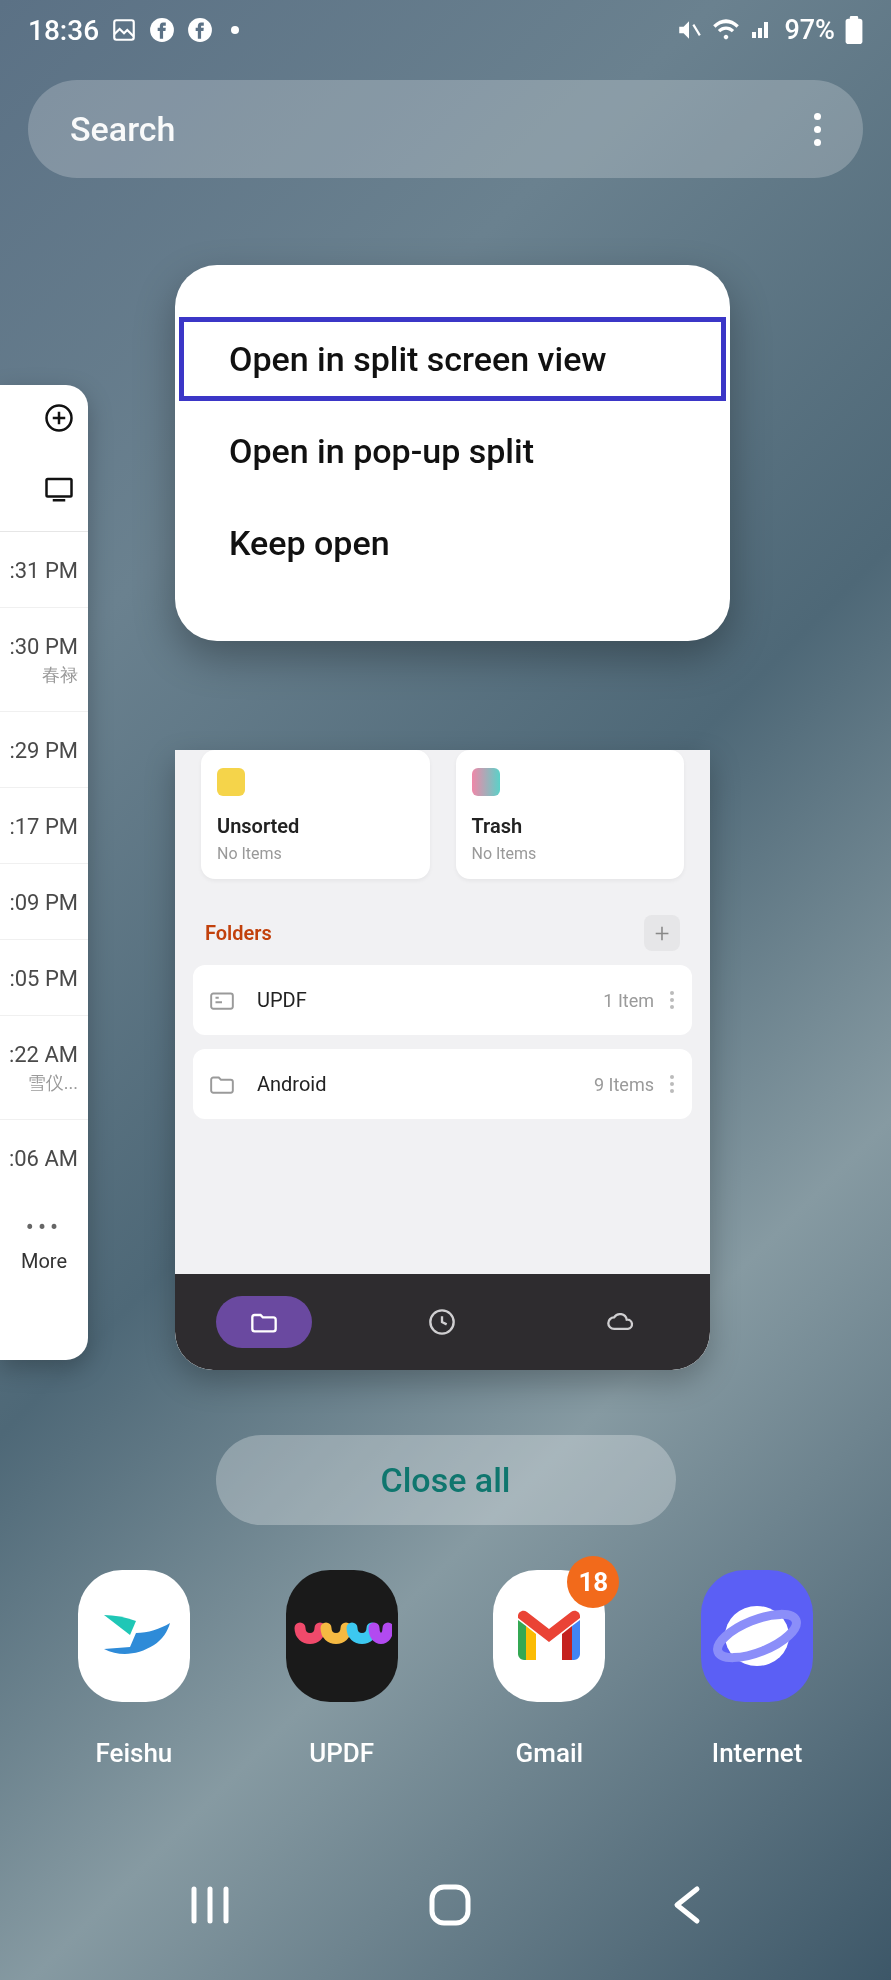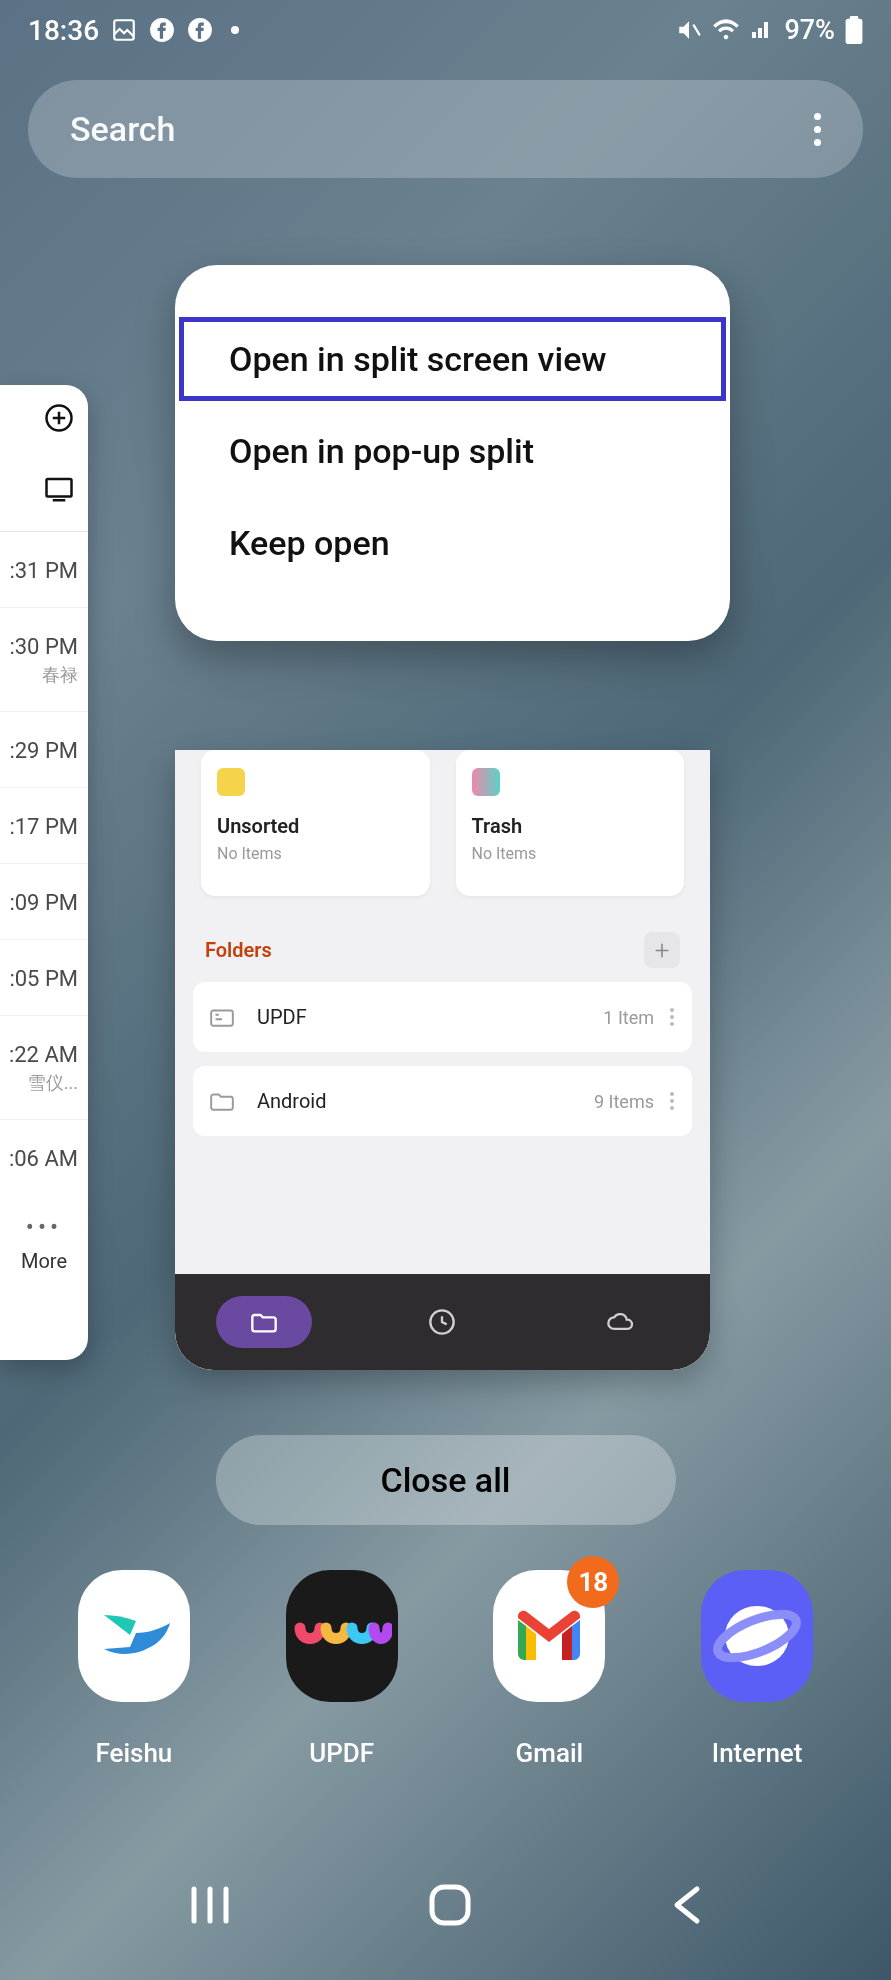--- a/index.html
+++ b/index.html
@@ -24,21 +24,21 @@
     .side-card .top-icons span { font-size: 30px; color:#111; }
     .side-card .divider { border-bottom: 1px solid #e6e6e6; margin-top: 22px; }
     .side-card .time-item { padding: 26px 10px 24px 0; text-align: right; font-size: 22px; color: #4a4a4a; border-bottom: 1px solid #f0f0f0; }
     .side-card .time-item small { display:block; font-size:18px; color:#9a9a9a; margin-top:4px; }
     .side-card .more-dots { text-align:center; padding-top:18px; color:#666; font-size:24px; letter-spacing:4px; }
     .side-card .more-label { text-align:center; font-size:20px; color:#333; padding-top:8px; }
 
     
     .main-card { position: absolute; top: 750px; left: 175px; width: 535px; height: 620px; background: #f1f1f3; border-radius: 0 0 38px 38px; overflow:hidden; box-shadow: 0 12px 30px rgba(0,0,0,0.25); }
     .cat-row { display:flex; gap:26px; padding: 0 26px; }
-    .cat-card { flex:1; background:#fff; border-radius:14px; padding:18px 16px 33px; box-shadow: 0 2px 4px rgba(0,0,0,0.05); }
+    .cat-card { flex:1; background:#fff; border-radius:14px; padding:18px 16px 16px; box-shadow: 0 2px 4px rgba(0,0,0,0.05); }
     .cat-icon { width:28px; height:28px; border-radius:6px; margin-bottom:18px; }
     .cat-title { font-size:20px; font-weight:600; color:#222; }
     .cat-sub { font-size:16px; color:#999; margin-top:6px; }
     .folders-header { display:flex; align-items:center; padding: 36px 30px 14px; }
     .folders-header span { font-size:20px; font-weight:600; color:#c2410c; }
     .folders-header .add-btn { margin-left:auto; width:36px; height:36px; border-radius:8px; background:#e6e6e8; display:flex; align-items:center; justify-content:center; color:#888; font-size:26px; font-weight:300; }
     .folder-list { padding: 0 18px; }
     .folder-row { background:#fff; border-radius:12px; height:70px; display:flex; align-items:center; padding:0 10px 0 16px; margin-bottom:14px; }
     .folder-row .ficon { width:26px; height:22px; margin-right:22px; }
     .folder-row .fname { font-size:20px; color:#222; }
@@ -49,21 +49,21 @@
     .bottom-nav .nav-btn { width:96px; height:52px; border-radius:26px; display:flex; align-items:center; justify-content:center; }
     .bottom-nav .nav-btn.active { background:#6a49a0; }
     .bottom-nav svg { display:block; }
 
     
     .ctx-menu { position:absolute; top: 265px; left: 175px; width: 555px; background:#fff; border-radius: 42px; box-shadow: 0 16px 40px rgba(0,0,0,0.30); padding: 48px 0 52px; }
     .ctx-item { padding: 26px 54px; font-size: 34px; color:#111; font-weight:500; }
     .ctx-item.highlight { outline: 5px solid #3b36c7; outline-offset: -9px; border-radius:4px;}
 
     
-    .close-all { position:absolute; top:1435px; left:50%; transform:translateX(-50%); width:460px; height:90px; border-radius:45px; background: rgba(255,255,255,0.28); display:flex; align-items:center; justify-content:center; color:#000000; font-size:34px; font-weight:500; }
+    .close-all { position:absolute; top:1435px; left:50%; transform:translateX(-50%); width:460px; height:90px; border-radius:45px; background: rgba(255,255,255,0.28); display:flex; align-items:center; justify-content:center; color:#0f766e; font-size:34px; font-weight:500; }
 
     
     .dock { position:absolute; top:1570px; left:0; right:0; display:flex; justify-content:space-around; padding:0 30px; }
     .dock-item { display:flex; flex-direction:column; align-items:center; width:165px; }
     .dock-icon { width:112px; height:132px; border-radius:44px; display:flex; align-items:center; justify-content:center; position:relative; }
     .dock-label { color:#fff; font-size:26px; font-weight:500; margin-top:36px; }
     .badge { position:absolute; top:-14px; right:-14px; min-width:52px; height:52px; border-radius:26px; background:#f26a1b; color:#fff; font-size:26px; font-weight:700; display:flex; align-items:center; justify-content:center; padding:0 10px; }
 
     
     .navbar { position:absolute; bottom:40px; left:0; right:0; height:70px; display:flex; align-items:center; justify-content:space-around; padding:0 90px; }

